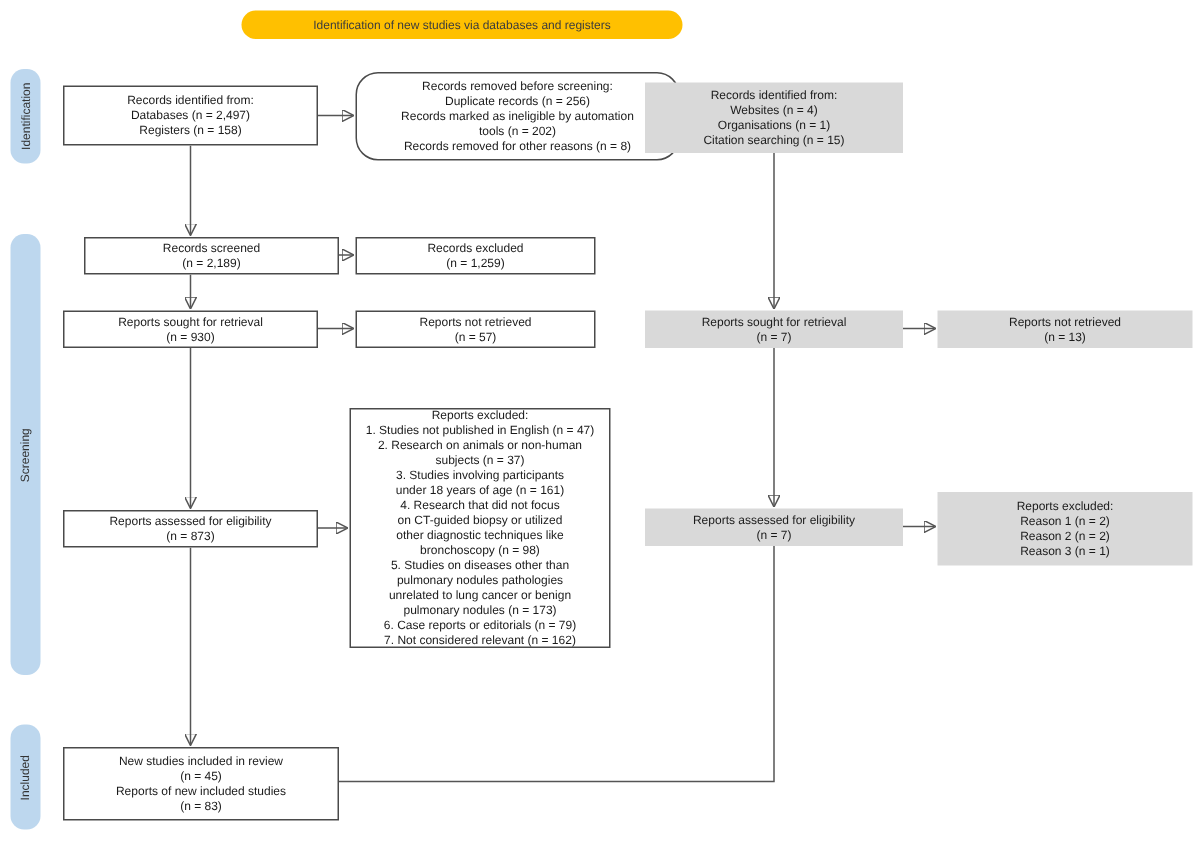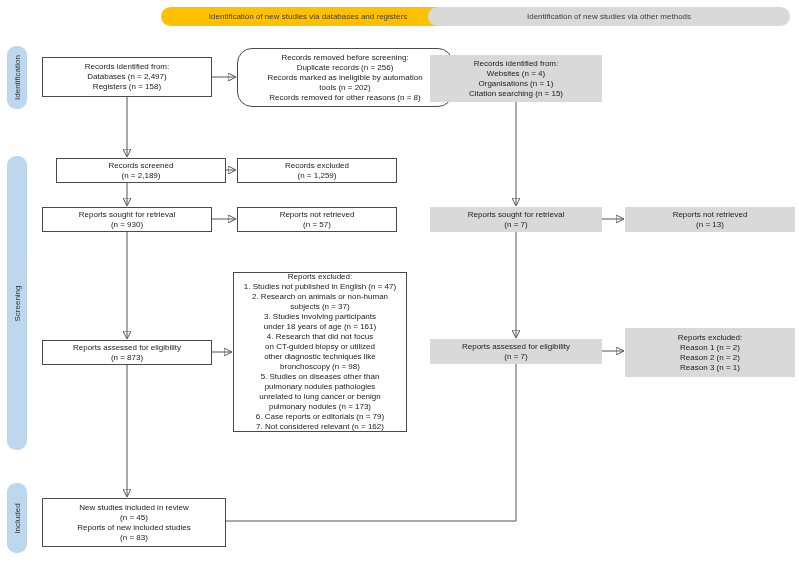--- a/index.html
+++ b/index.html
@@ -89,21 +89,20 @@
     <path d="M212,219 L235,219" marker-end="url(#ah)"></path>
     <path d="M212,352 L231,352" marker-end="url(#ah)"></path>
     <path d="M516,102 L516,205" marker-end="url(#ah)"></path>
     <path d="M516,232 L516,337" marker-end="url(#ah)"></path>
     <path d="M516,364 L516,521 L214,521" marker-end="url(#ah)"></path>
     <path d="M602,219 L623,219" marker-end="url(#ah)"></path>
     <path d="M602,351 L623,351" marker-end="url(#ah)"></path>
   </svg>
 
   <div class="banner yellow" style="left:113px; top:7px; width:294px;margin-left:48px;">Identification of new studies via databases and registers</div>
-  <div class="banner gray" style="left:428px; top:7px; width:362px;">Identification of new studies via other methods</div>
 
   <div class="side" style="left:7px; top:46px; height:63px;">
     <span>Identification</span>
   </div>
   <div class="side" style="left:7px; top:156px; height:294px;">
     <span>Screening</span>
   </div>
   <div class="side" style="left:7px; top:483px; height:70px;">
     <span>Included</span>
   </div>

